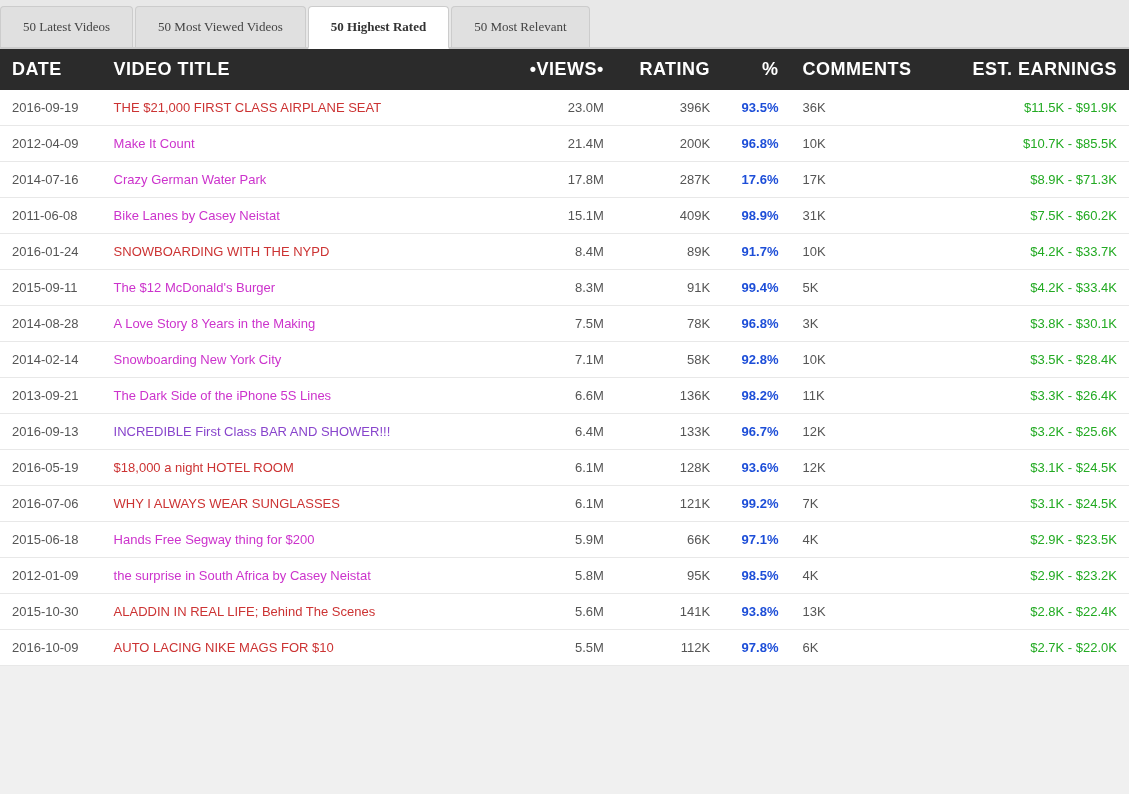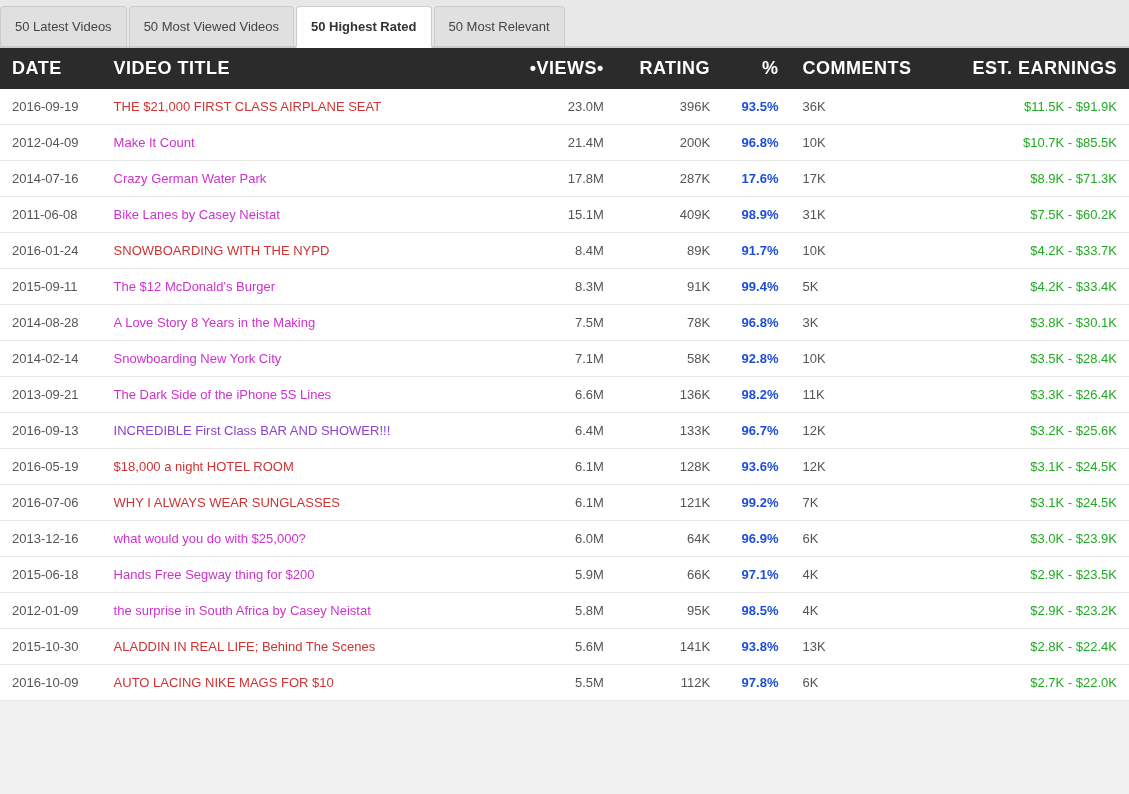--- a/index.html
+++ b/index.html
@@ -5,30 +5,31 @@
     * { box-sizing: border-box; margin: 0; padding: 0; }
     body { font-family: Arial, sans-serif; font-size: 13px; background: #f0f0f0; }
 
     .tabs {
       display: flex;
       background: #e8e8e8;
       border-bottom: 2px solid #ccc;
       padding: 0;
     }
     .tab {
-      padding: 12px 14px;
+      padding: 12px 22px;
       cursor: pointer;
       border: 1px solid #ccc;
       border-bottom: none;
       background: #e0e0e0;
       color: #444;
       font-size: 13px;
       margin-right: 2px;
       margin-top: 6px;
       border-radius: 4px 4px 0 0;
+      font-family: Liberation Serif, serif;
     }
     .tab.active {
       background: #fff;
       color: #333;
       font-weight: bold;
       border-bottom: 2px solid #fff;
       margin-bottom: -2px;
     }
 
     .table-container {
@@ -209,29 +210,20 @@
         <tr>
           <td class="col-date">2016-07-06</td>
           <td class="col-title"><span class="video-title-red">WHY I ALWAYS WEAR SUNGLASSES</span></td>
           <td class="col-views">6.1M</td>
           <td class="col-rating">121K</td>
           <td class="col-pct"><span class="rating-cyan">99.2%</span></td>
           <td class="col-comments">7K</td>
           <td class="col-earnings"><span class="earnings-green">$3.1K - $24.5K</span></td>
         </tr>
         <tr>
-          <td class="col-date">2013-12-16</td>
-          <td class="col-title"><span class="video-title-magenta">what would you do with $25,000?</span></td>
-          <td class="col-views">6.0M</td>
-          <td class="col-rating">64K</td>
-          <td class="col-pct"><span class="rating-cyan">96.9%</span></td>
-          <td class="col-comments">6K</td>
-          <td class="col-earnings"><span class="earnings-green">$3.0K - $23.9K</span></td>
-        </tr>
-        <tr>
           <td class="col-date">2015-06-18</td>
           <td class="col-title"><span class="video-title-magenta">Hands Free Segway thing for $200</span></td>
           <td class="col-views">5.9M</td>
           <td class="col-rating">66K</td>
           <td class="col-pct"><span class="rating-cyan">97.1%</span></td>
           <td class="col-comments">4K</td>
           <td class="col-earnings"><span class="earnings-green">$2.9K - $23.5K</span></td>
         </tr>
         <tr>
           <td class="col-date">2012-01-09</td>

